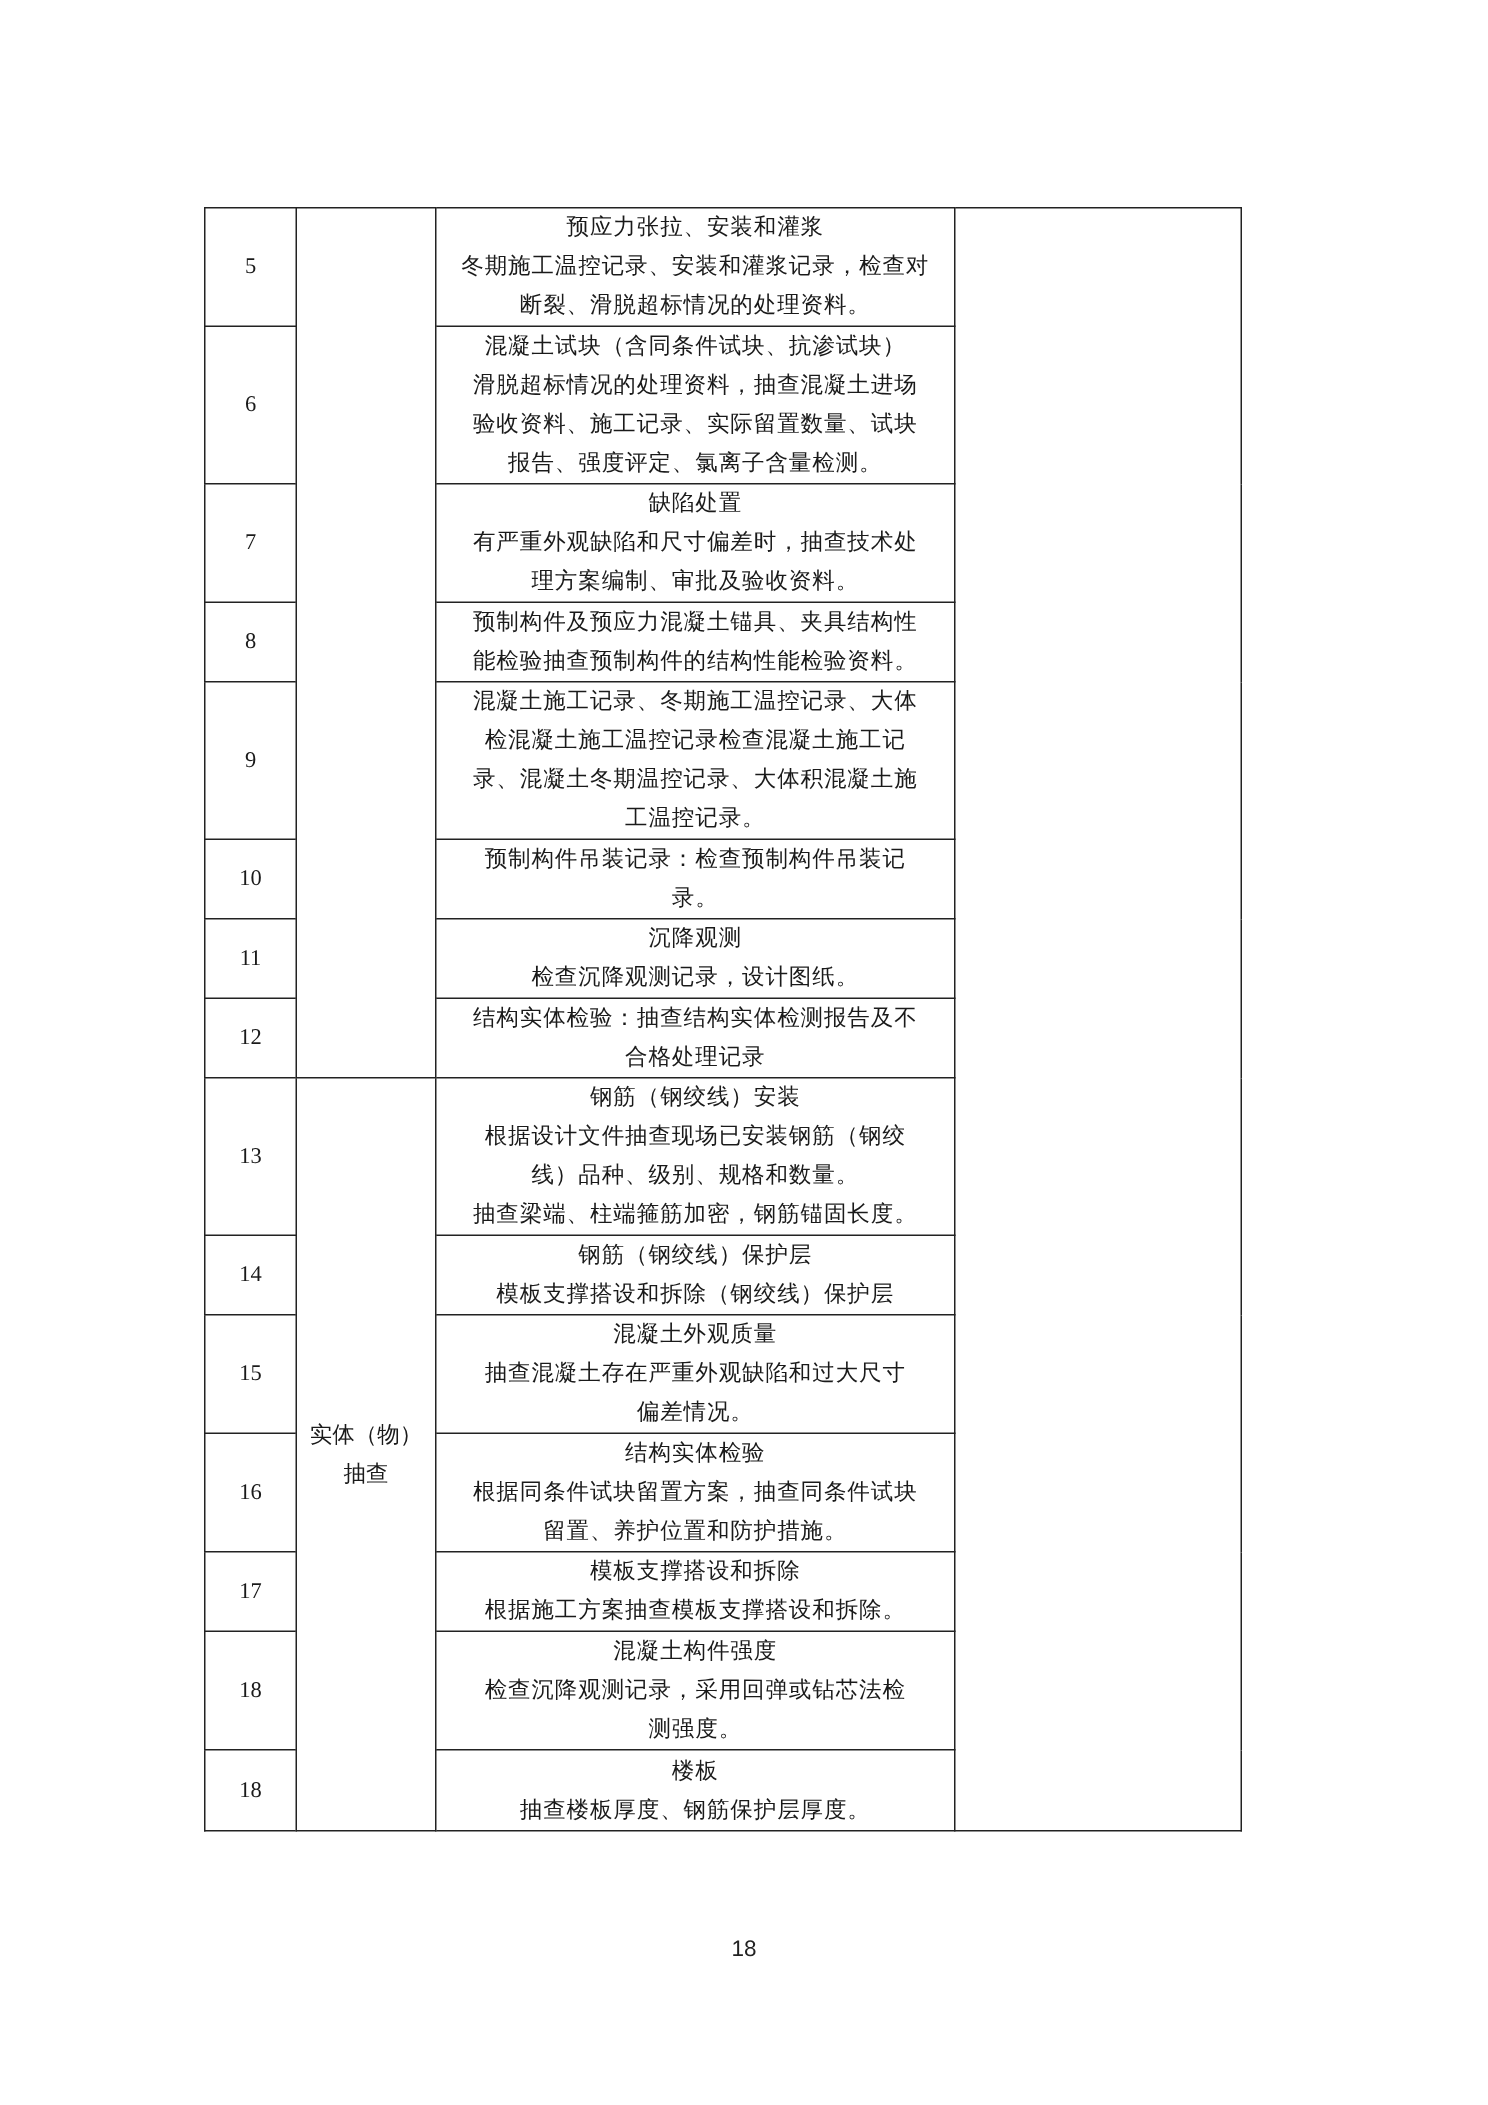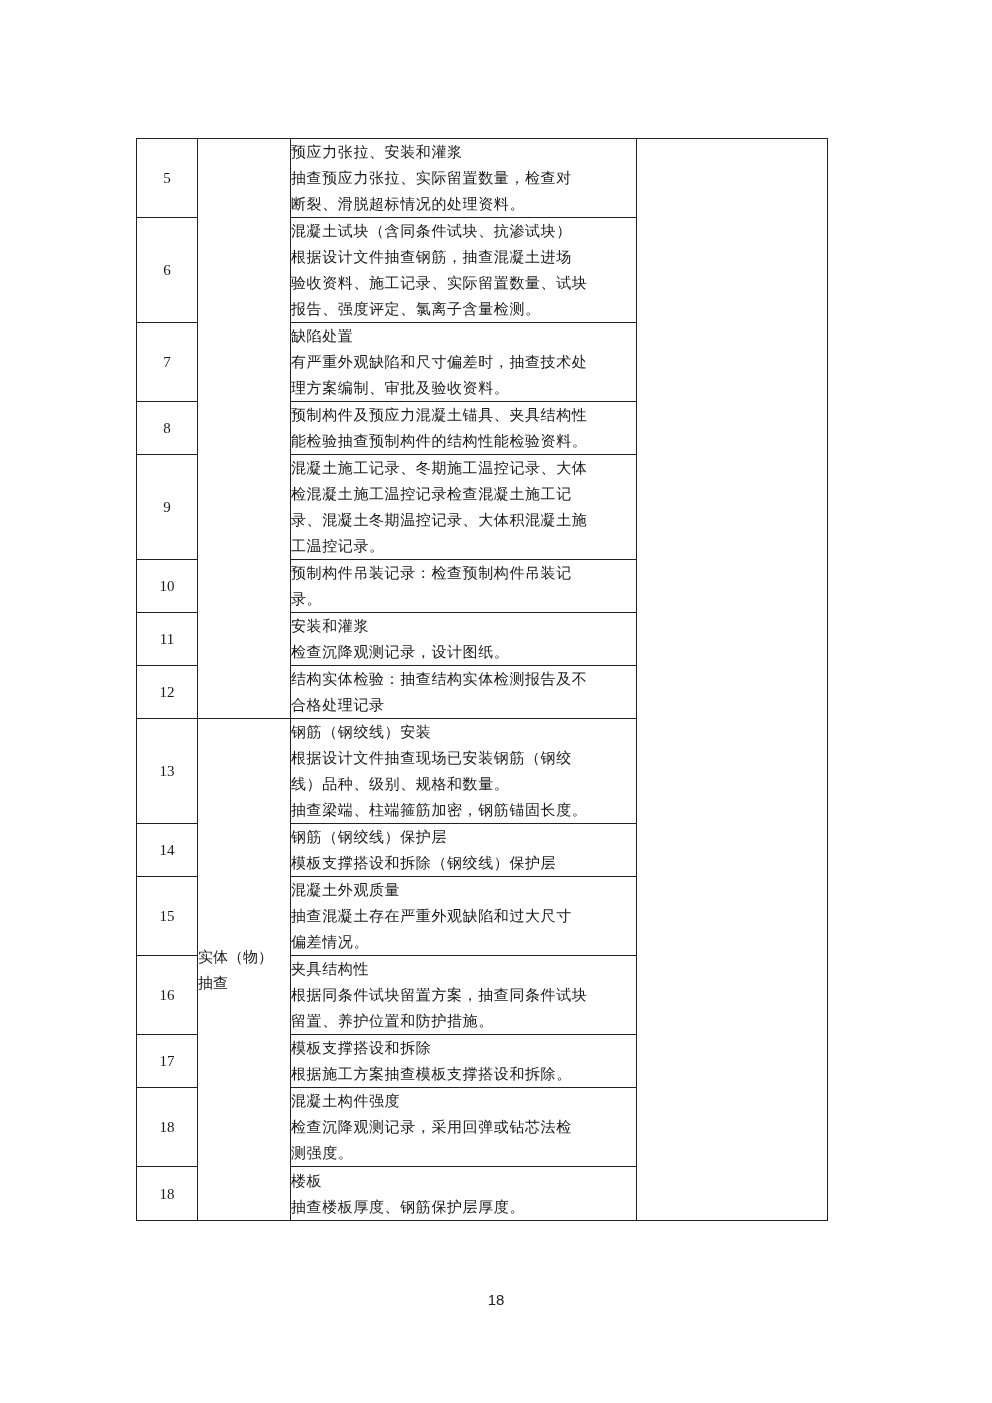--- a/index.html
+++ b/index.html
@@ -4,21 +4,21 @@
   <style>
     html, body { margin: 0; padding: 0; background: #ffffff; }
     body { width: 992px; height: 1403px; position: relative; font-family: "Liberation Serif", "DejaVu Serif", serif; color: #1a1a1a; }
     .page { position: absolute; left: 0; top: 0; width: 992px; height: 1403px; }
     table.inspect {
       position: absolute; left: 136px; top: 138px; width: 691px;
       border-collapse: collapse; table-layout: fixed;
     }
     table.inspect td {
       border: 1px solid #222; padding: 0; vertical-align: middle;
-      font-size: 15px; line-height: 26px;
+      font-size: 15px; line-height: 26px; text-align: center;
     }
     td.num { text-align: center; }
     td.cat { vertical-align: middle; padding-left: 9px; line-height: 26px; }
     td.cat-empty { }
     td.desc { padding: 0 6px 0 10px; letter-spacing: 0.6px; }
     td.desc .line { display: block; white-space: nowrap; }
     td.remark { }
     .page-number { position: absolute; left: 0; width: 992px; top: 1291px; text-align: center; font-family: "Liberation Sans", "DejaVu Sans", sans-serif; font-size: 15px; color: #222; }
   </style>
 </head>
@@ -32,31 +32,31 @@
       <col style="width:346px">
       <col style="width:191px">
     </colgroup>
     <tbody>
 
       <tr style="height:78px">
         <td class="num">5</td>
         <td class="cat-empty" rowspan="8"></td>
         <td class="desc">
           <span class="line">预应力张拉、安装和灌浆</span>
-          <span class="line">抽查预应力张拉、实际留置数量，检查对</span>
+          <span class="line">冬期施工温控记录、安装和灌浆记录，检查对</span>
           <span class="line">断裂、滑脱超标情况的处理资料。</span>
         </td>
         <td class="remark" rowspan="15"></td>
       </tr>
 
       <tr style="height:105px">
         <td class="num">6</td>
         <td class="desc">
           <span class="line">混凝土试块（含同条件试块、抗渗试块）</span>
-          <span class="line">根据设计文件抽查钢筋，抽查混凝土进场</span>
+          <span class="line">滑脱超标情况的处理资料，抽查混凝土进场</span>
           <span class="line">验收资料、施工记录、实际留置数量、试块</span>
           <span class="line">报告、强度评定、氯离子含量检测。</span>
         </td>
       </tr>
 
       <tr style="height:79px">
         <td class="num">7</td>
         <td class="desc">
           <span class="line">缺陷处置</span>
           <span class="line">有严重外观缺陷和尺寸偏差时，抽查技术处</span>
@@ -86,21 +86,21 @@
         <td class="num">10</td>
         <td class="desc">
           <span class="line">预制构件吊装记录：检查预制构件吊装记</span>
           <span class="line">录。</span>
         </td>
       </tr>
 
       <tr style="height:53px">
         <td class="num">11</td>
         <td class="desc">
-          <span class="line">安装和灌浆</span>
+          <span class="line">沉降观测</span>
           <span class="line">检查沉降观测记录，设计图纸。</span>
         </td>
       </tr>
 
       <tr style="height:53px">
         <td class="num">12</td>
         <td class="desc">
           <span class="line">结构实体检验：抽查结构实体检测报告及不</span>
           <span class="line">合格处理记录</span>
         </td>
@@ -133,21 +133,21 @@
         <td class="desc">
           <span class="line">混凝土外观质量</span>
           <span class="line">抽查混凝土存在严重外观缺陷和过大尺寸</span>
           <span class="line">偏差情况。</span>
         </td>
       </tr>
 
       <tr style="height:79px">
         <td class="num">16</td>
         <td class="desc">
-          <span class="line">夹具结构性</span>
+          <span class="line">结构实体检验</span>
           <span class="line">根据同条件试块留置方案，抽查同条件试块</span>
           <span class="line">留置、养护位置和防护措施。</span>
         </td>
       </tr>
 
       <tr style="height:53px">
         <td class="num">17</td>
         <td class="desc">
           <span class="line">模板支撑搭设和拆除</span>
           <span class="line">根据施工方案抽查模板支撑搭设和拆除。</span>

